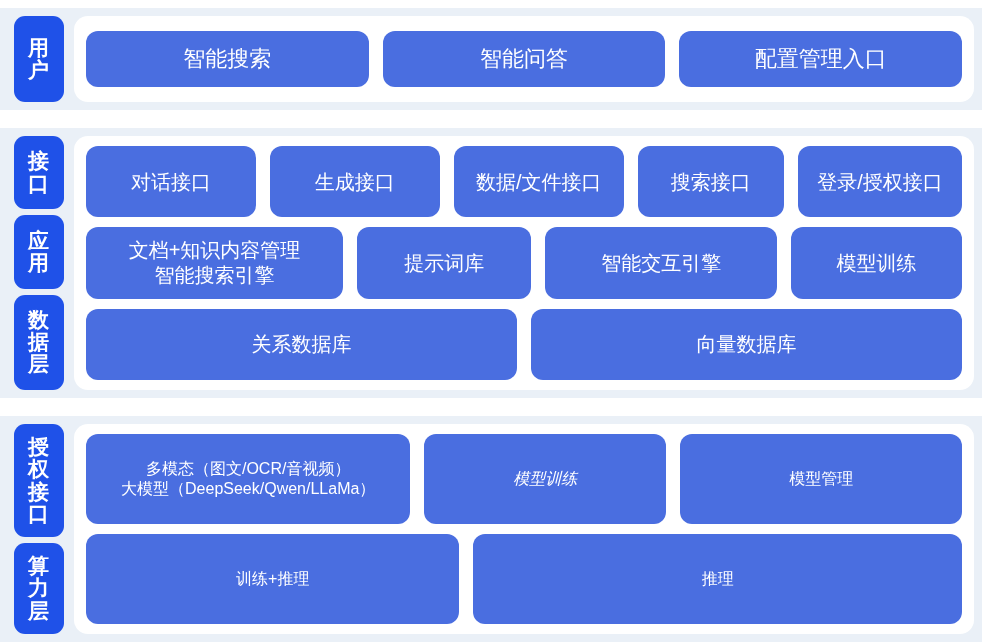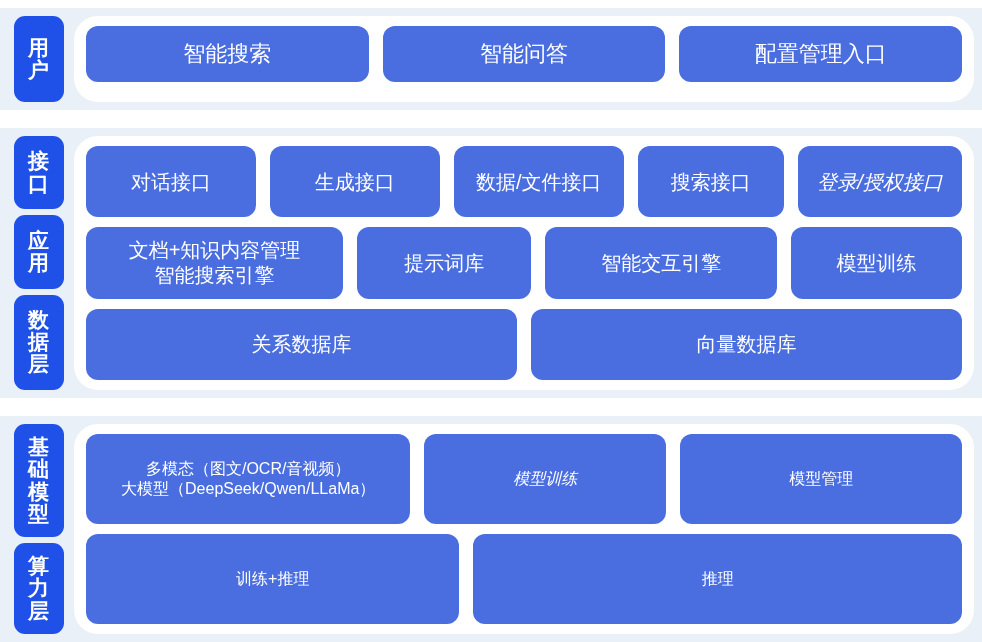--- a/index.html
+++ b/index.html
@@ -72,26 +72,27 @@
     text-align: center;
     box-sizing: border-box;
     
     word-break: break-all;
     padding: 2px 13px;
   }
 
   .panel {
     flex: 1 1 auto;
     background: #ffffff;
-    border-radius: 24px;
+    border-radius: 14px;
     box-sizing: border-box;
     margin: 8px 8px 8px 10px;
     padding: 10px 12px;
     display: flex;
     flex-direction: column;
+    justify-content: center;
     gap: 10px;
   }
 
   .row {
     display: flex;
     flex-direction: row;
     align-items: stretch;
     gap: 14px;
     width: 100%;
   }
@@ -129,21 +130,21 @@
   
   .w-doc  { flex: 1.32 1 0; }
   .w-eng  { flex: 1.18 1 0; }
   .w-prompt { flex: 0.86 1 0; }
   .w-auth { flex: 0.84 1 0; }
 
   .w-dialog  { flex: 1.02 1 0; }
   .w-gen     { flex: 1.02 1 0; }
   .w-data    { flex: 1.02 1 0; }
   .w-search  { flex: 0.86 1 0; }
-  .w-login   { flex: 0.98 1 0; font-style: italic; }
+  .w-login   { flex: 0.98 1 0; }
 
   .w-rel     { flex: 1 1 0; }
   .w-vec     { flex: 1 1 0; }
   .w-file    { flex: 1.22 1 0; }
 
   .w-mm      { flex: 1.07 1 0; }
   .w-train   { flex: 0.78 1 0; font-style: italic; }
   .w-mgmt    { flex: 0.92 1 0; }
 
   .w-ti      { flex: 0.86 1 0; }
@@ -200,21 +201,21 @@
         <div class="card w-vec">向量数据库</div>
       </div>
 
     </div>
   </div>
 
   <div class="band-gap gap-between2"></div>
 
   <div class="block block-base">
     <div class="tag-col">
-      <div class="side-tag">基础模型</div>
+      <div class="side-tag">授权接口</div>
       <div class="side-tag">算力层</div>
     </div>
     <div class="panel">
 
       <div class="row">
         <div class="card card-multiline w-mm">多模态（图文/OCR/音视频）
 大模型（DeepSeek/Qwen/LLaMa）</div>
         <div class="card w-train">模型训练</div>
         <div class="card w-mgmt">模型管理</div>
       </div>

